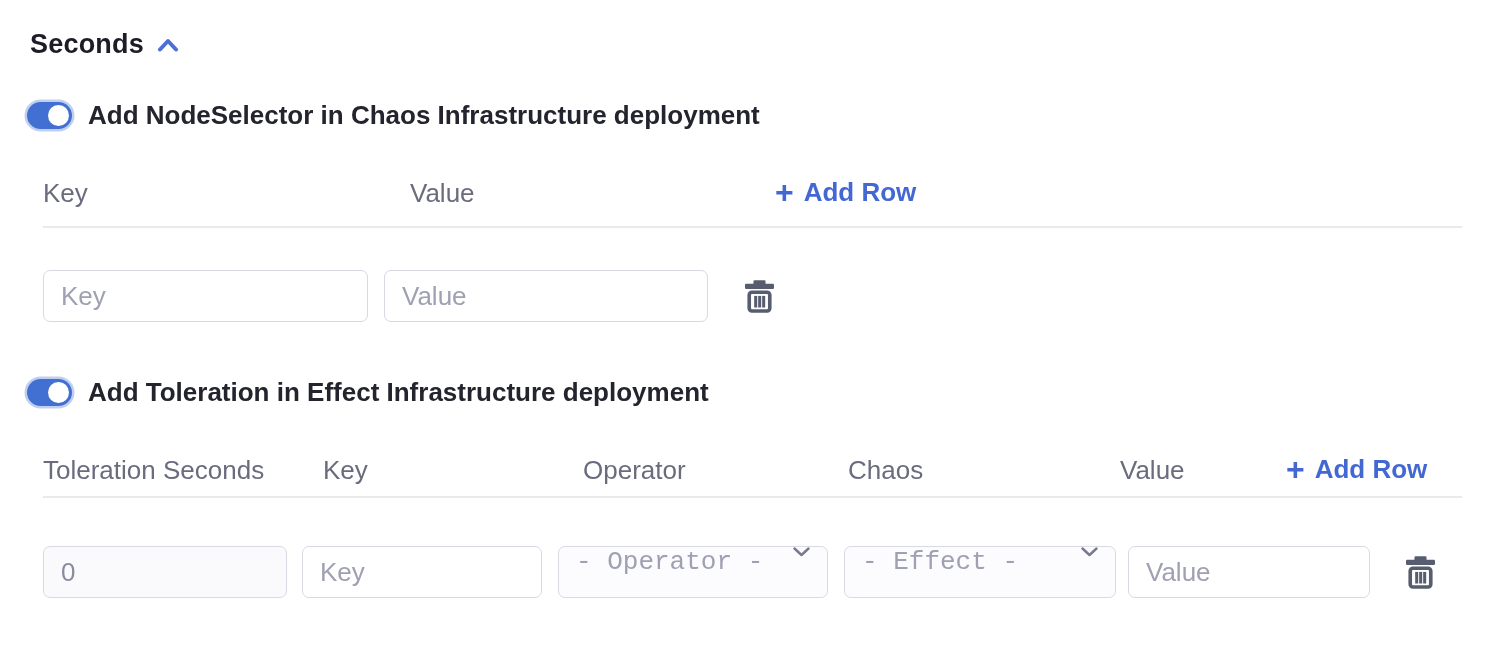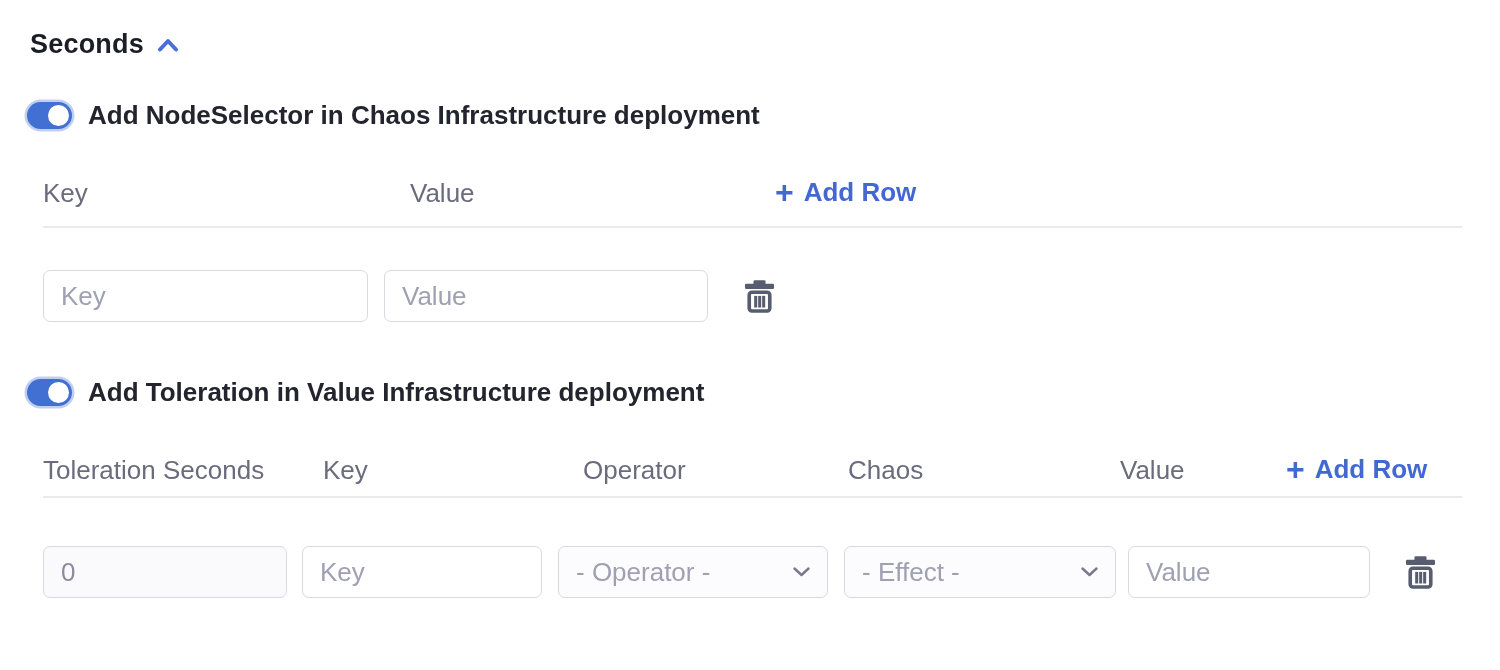--- a/index.html
+++ b/index.html
@@ -59,23 +59,24 @@
     outline: none;
   }
   .text-input::placeholder { color: #9fa0b2; opacity: 1; }
   .text-input.filled { background: #fafafd; color: #8a8b9f; }
 
   
   .select {
     position: absolute; height: 52px;
     border: 1px solid #d8d9e3; border-radius: 7px;
     background: #fcfcfe;
-    display: flex; align-items: center; justify-content: space-between;
+    display: flex; align-items: flex-start; justify-content: space-between;
     padding: 0 17px;
     cursor: pointer;
+    font-family: Liberation Mono, monospace;
   }
   .select-text { font-size: 26px; color: #9fa0b2; white-space: nowrap; }
 
   
   .trash-btn { position: absolute; background: none; border: none; padding: 0; cursor: pointer; line-height: 0; }
 </style>
 </head>
 <body>
 
 <div class="page">
@@ -114,21 +115,21 @@
       <rect x="7.6" y="13" width="2.5" height="9.6"></rect>
       <rect x="10.9" y="13" width="2.5" height="9.6"></rect>
       <rect x="14.2" y="13" width="2.5" height="9.6"></rect>
     </svg>
   </button>
 
   <div class="toggle-row abs" style="left:27px; top:377px;">
     <div class="toggle" role="switch" aria-checked="true">
       <div class="knob"></div>
     </div>
-    <span class="toggle-label">Add Toleration in Value Infrastructure deployment</span>
+    <span class="toggle-label">Add Toleration in Effect Infrastructure deployment</span>
   </div>
 
   <span class="th" style="left:43px;   top:455px;">Toleration Seconds</span>
   <span class="th" style="left:323px;  top:455px;">Key</span>
   <span class="th" style="left:583px;  top:455px;">Operator</span>
   <span class="th" style="left:848px;  top:455px;">Chaos</span>
   <span class="th" style="left:1120px; top:455px;">Value</span>
   <button class="add-row" style="left:1286px; top:454px;">
     <span class="plus">+</span>
     <span>Add Row</span>

